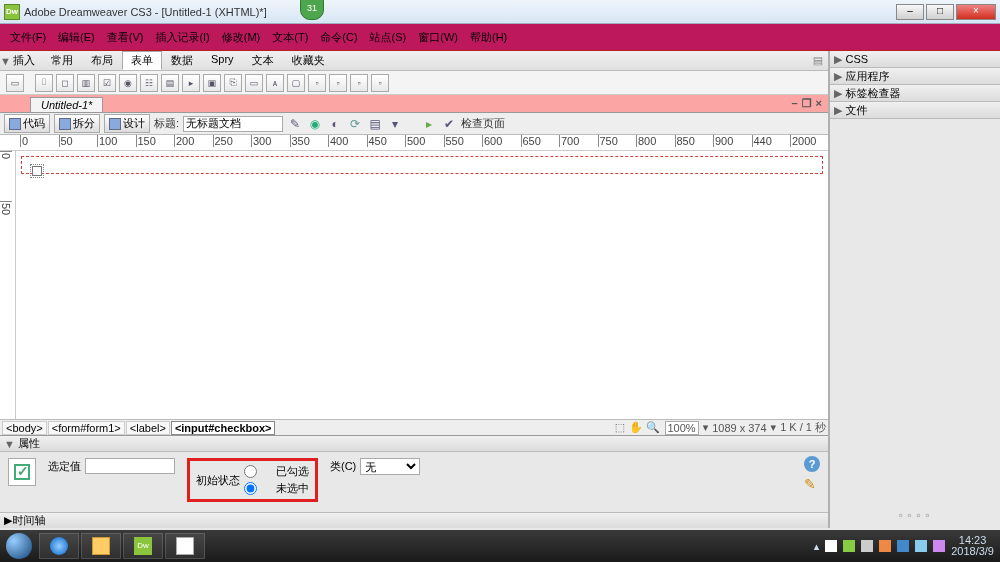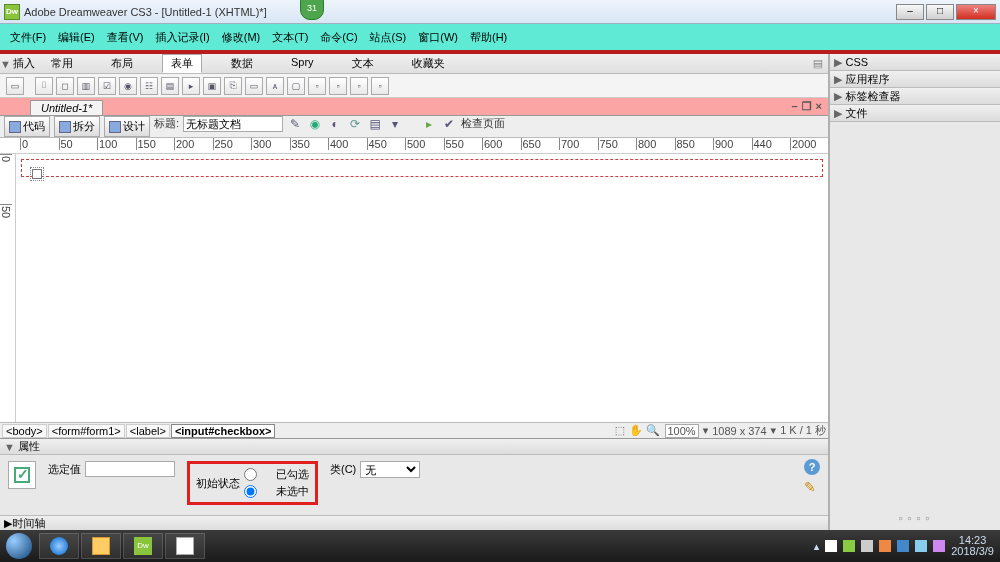--- a/index.html
+++ b/index.html
@@ -6,45 +6,45 @@
 body { width: 1000px; height: 562px; background: #e8e8e8; overflow: hidden; position: relative; }
 
 .titlebar { height: 24px; background: linear-gradient(#eef4fb,#d8e6f5); display: flex; align-items: center; padding: 0 4px; border-bottom: 1px solid #a0b0c0; }
 .titlebar .dw-icon { width: 16px; height: 16px; background: #8ac43c; border: 1px solid #5a8a2c; font-size: 8px; color: #fff; text-align: center; line-height: 14px; font-weight: bold; margin-right: 4px; }
 .titlebar .title-text { flex: 1; color: #333; }
 .win-btns { display: flex; }
 .win-btn { width: 28px; height: 16px; margin-left: 2px; border: 1px solid #888; background: linear-gradient(#f8f8f8,#d0d0d0); text-align: center; line-height: 12px; font-size: 10px; cursor: pointer; }
 .win-btn.close { background: linear-gradient(#f08080,#d03020); color: #fff; width: 40px; }
 .shield-notif { position: absolute; top: -2px; left: 300px; width: 24px; height: 22px; background: #4da64d; border-radius: 3px 3px 10px 10px; color: #fff; text-align: center; font-size: 9px; line-height: 18px; border: 1px solid #2c7c2c; }
 
-.menubar { height: 18px; background: #5eead4; display: flex; align-items: center; padding: 13px 4px; border-bottom: 4px solid #b91c1c; }
+.menubar { height: 18px; background: #be185d; display: flex; align-items: center; padding: 13px 4px; border-bottom: 1px solid #b91c1c; }
 .menubar span { padding: 0 6px; cursor: pointer; }
 
 .app-body { display: flex; height: 477px; }
 .main-col { flex: 1; display: flex; flex-direction: column; background: #e8e8e8; border-right: 2px solid #b0b0b0; }
 .right-col { width: 170px; background: #e8e8e8; display: flex; flex-direction: column; }
 
 .insert-bar { height: 20px; background: linear-gradient(#f0f0f0,#e0e0e0); display: flex; align-items: center; border-bottom: 1px solid #bbb; }
 .insert-bar .caret { width: 10px; text-align: center; color: #666; }
 .insert-bar .ilabel { padding: 0 3px; }
-.insert-tabs { display: flex; margin-left: 4px; gap: 20px; }
+.insert-tabs { display: flex; margin-left: 4px; }
 .insert-tabs span { padding: 1px 8px; border: 1px solid transparent; cursor: pointer; }
 .insert-tabs span.active { background: #fff; border: 1px solid #aaa; border-bottom-color: #fff; }
 .insert-bar .grip { margin-left: auto; width: 20px; text-align: center; color: #888; }
 
 .toolbar-icons { height: 24px; background: #f4f4f4; display: flex; align-items: center; padding: 2px 6px; gap: 3px; border-bottom: 1px solid #ccc; }
 .tb-ico { width: 18px; height: 18px; border: 1px solid #aaa; background: linear-gradient(#fff,#e8e8e8); cursor: pointer; display: inline-flex; align-items: center; justify-content: center; font-size: 9px; color: #556; }
 .tb-sep { width: 5px; }
 
 .doc-tab-strip { height: 18px; background: #fca5a5; display: flex; align-items: flex-end; padding-left: 30px; border-bottom: 1px solid #999; position: relative; }
 .doc-tab { background: #f4f4f4; border: 1px solid #999; border-bottom: none; padding: 1px 10px; font-style: italic; }
 .doc-tab-strip .docwin { position: absolute; right: 6px; top: 2px; display: flex; gap: 4px; color: #555; }
 .doc-tab-strip .docwin span { cursor: pointer; font-weight: bold; }
 
-.doc-toolbar { height: 22px; background: #eee; display: flex; gap: 4px; padding: 0 4px; border-bottom: 1px solid #bbb; }
+.doc-toolbar { height: 22px; background: #eee; display: flex; align-items: center; gap: 4px; padding: 0 4px; border-bottom: 1px solid #bbb; }
 .vbtn { border: 1px solid #aaa; background: linear-gradient(#fff,#ddd); padding: 1px 4px; display: inline-flex; align-items: center; gap: 2px; cursor: pointer; }
 .vbtn .smico { width: 12px; height: 12px; background: #88aadd; border: 1px solid #668; }
 .doc-toolbar input.title-in { width: 100px; border: 1px solid #aaa; height: 16px; padding: 0 2px; background: #fff; }
 .doc-toolbar .lbl { color: #333; }
 .toolico { width: 16px; height: 16px; border: none; background: none; cursor: pointer; display: inline-flex; align-items: center; justify-content: center; color: #557; font-size: 12px; }
 .toolico.globe { color: #2a7; }
 .toolico.refresh { color: #699; }
 
 .ruler-h { height: 16px; background: #fff; border-bottom: 1px solid #ccc; position: relative; overflow: hidden; font-size: 8px; color: #444; }
 .ruler-h .tick { position: absolute; top: 0; border-left: 1px solid #888; height: 12px; padding-left: 1px; }

